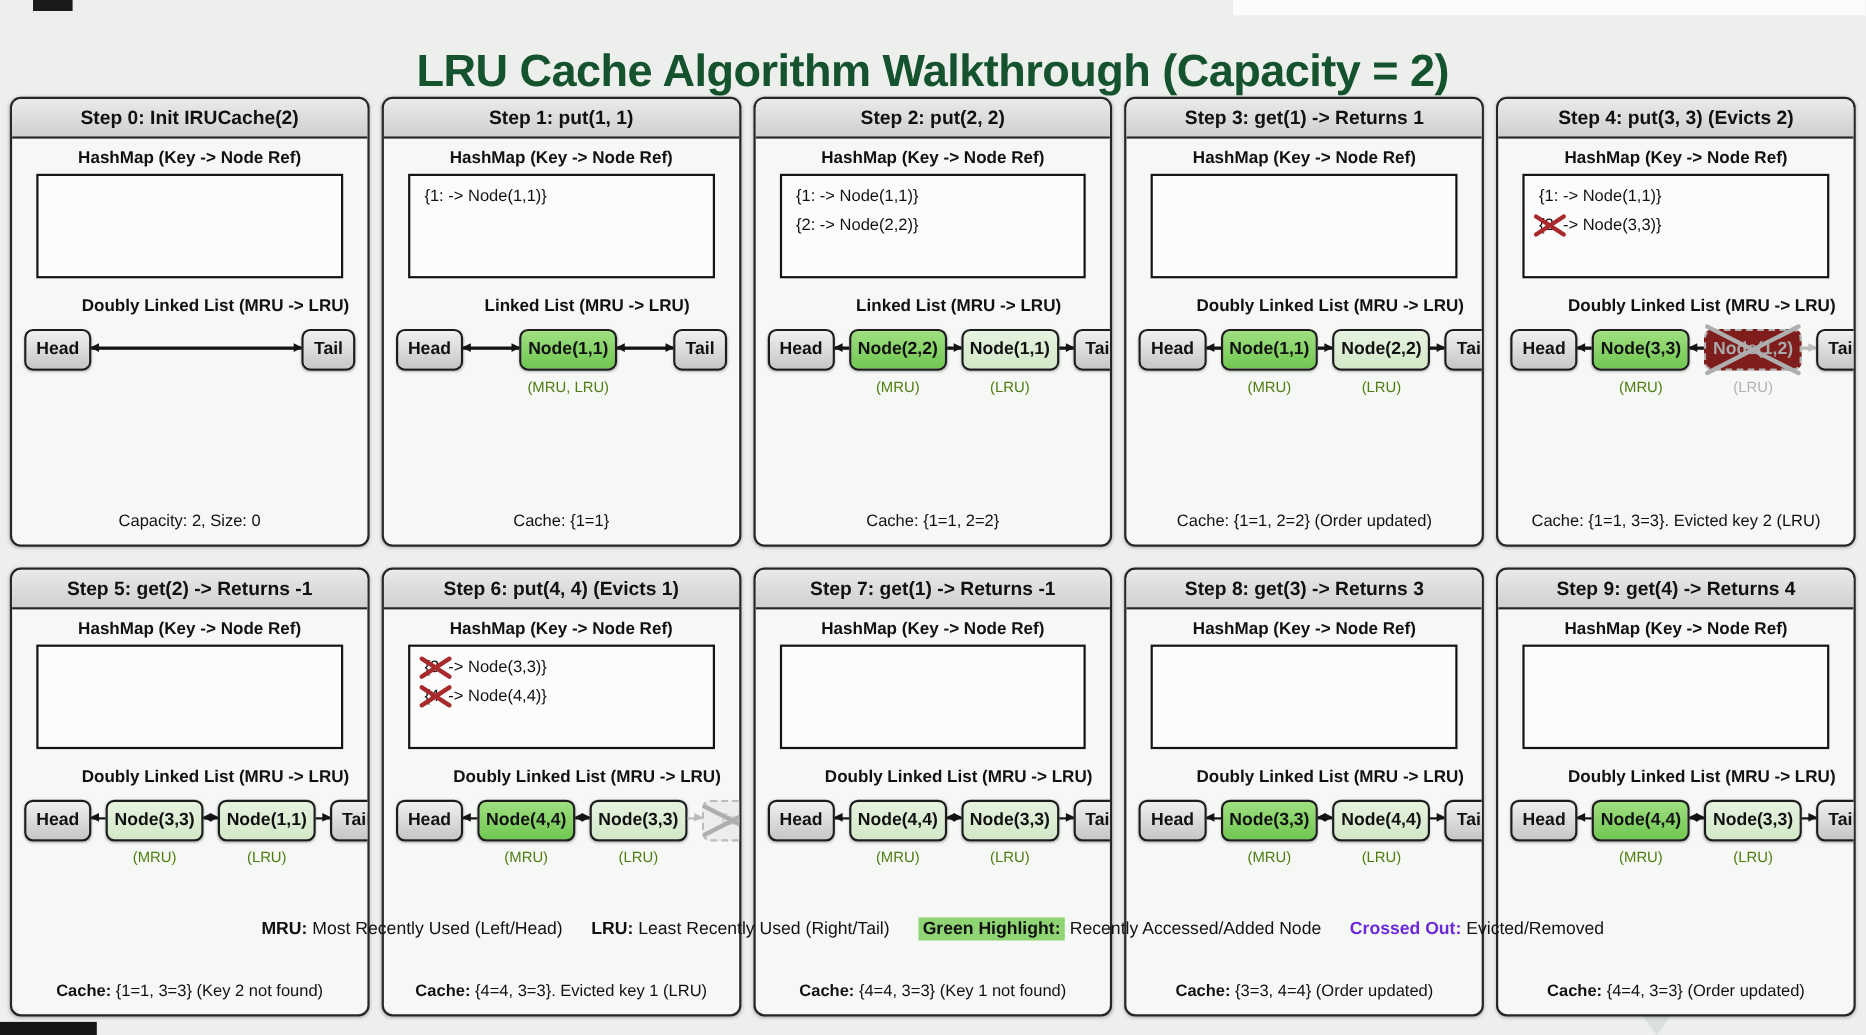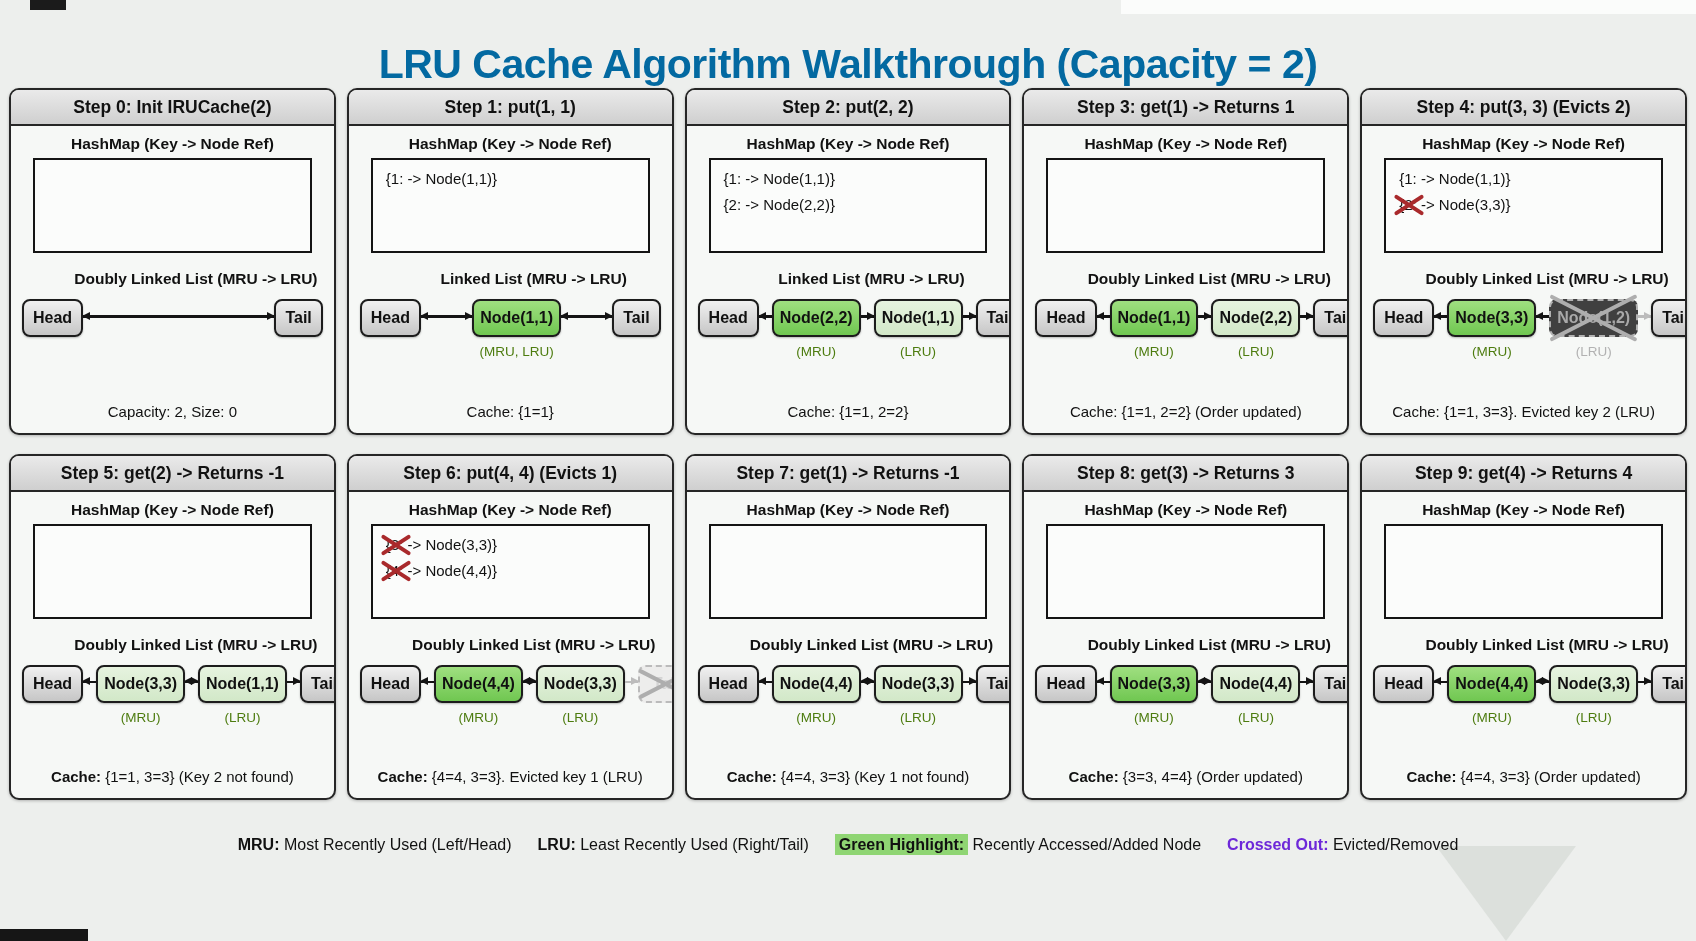--- a/index.html
+++ b/index.html
@@ -4,32 +4,32 @@
 <style>
   html,body{margin:0;padding:0;}
   body{
     width:1696px;height:941px;position:relative;overflow:hidden;
     background:#edefed;
     font-family:"Liberation Sans", sans-serif;color:#111;
   }
   
   .title{
     position:absolute;top:14px;left:0;right:0;
-    text-align:center;font-size:41px;font-weight:800;letter-spacing:-0.5px;color:#0369a1;
+    text-align:center;font-size:41px;font-weight:800;letter-spacing:-0.5px;color:#14532d;
   }
   
   .mark-tl{position:absolute;left:30px;top:0;width:36px;height:10px;background:#1b1b1b;}
   .mark-bl{position:absolute;left:0;bottom:0;width:88px;height:12px;background:#161616;}
   .strip-tr{position:absolute;right:0;top:0;width:575px;height:14px;background:#fbfcfb;}
   .wm{position:absolute;right:120px;bottom:0;width:0;height:0;
       border-left:70px solid transparent;border-right:70px solid transparent;
       border-bottom:95px solid rgba(190,198,190,0.35);transform:rotate(180deg);}
   
   .grid{
-    position:absolute;top:88px;left:9px;right:9px;height:712px;
+    position:absolute;top:88px;left:9px;right:9px;height:836px;
     display:grid;grid-template-columns:repeat(5,1fr);grid-template-rows:1fr 1fr;
     gap:19px 11px;
   }
   .panel{
     background:#f6f8f6;border:2px solid #262626;border-radius:10px;
     box-shadow:0 1px 3px rgba(0,0,0,0.25);
     display:flex;flex-direction:column;overflow:hidden;
   }
   .panel-h{
     background:linear-gradient(#eaeaea,#cfcfcf);
@@ -57,21 +57,21 @@
   .cell{display:flex;flex-direction:column;align-items:center;}
   .box{
     position:relative;border:2px solid #1c1c1c;border-radius:8px;
     font-weight:700;font-size:16px;padding:8px 6px;white-space:nowrap;
     box-shadow:0 1px 2px rgba(0,0,0,0.25);
   }
   .box.ep{background:linear-gradient(#f0f0f0,#c6c6c6);padding:8px 9px;}
   .box.bright{background:linear-gradient(#9fdf80,#70c751);}
   .box.light{background:linear-gradient(#e6f3df,#d2e8c8);}
   .box.node-crossed{
-    background:#404040;border:2px dashed #b2b2b2;color:#a9a9a9;box-shadow:none;
+    background:#7f1d1d;border:2px dashed #b2b2b2;color:#a9a9a9;box-shadow:none;
   }
   .box.ep-crossed{
     background:#ededec;border:2px dashed #bbbbbb;color:#d3d3d3;box-shadow:none;
     padding:8px 13px;
   }
   .grayx{position:absolute;inset:0;pointer-events:none;}
   .grayx::before,.grayx::after{
     content:'';position:absolute;left:-7%;right:-7%;top:50%;height:4px;margin-top:-2px;
     background:#aeaeae;border-radius:2px;
   }

